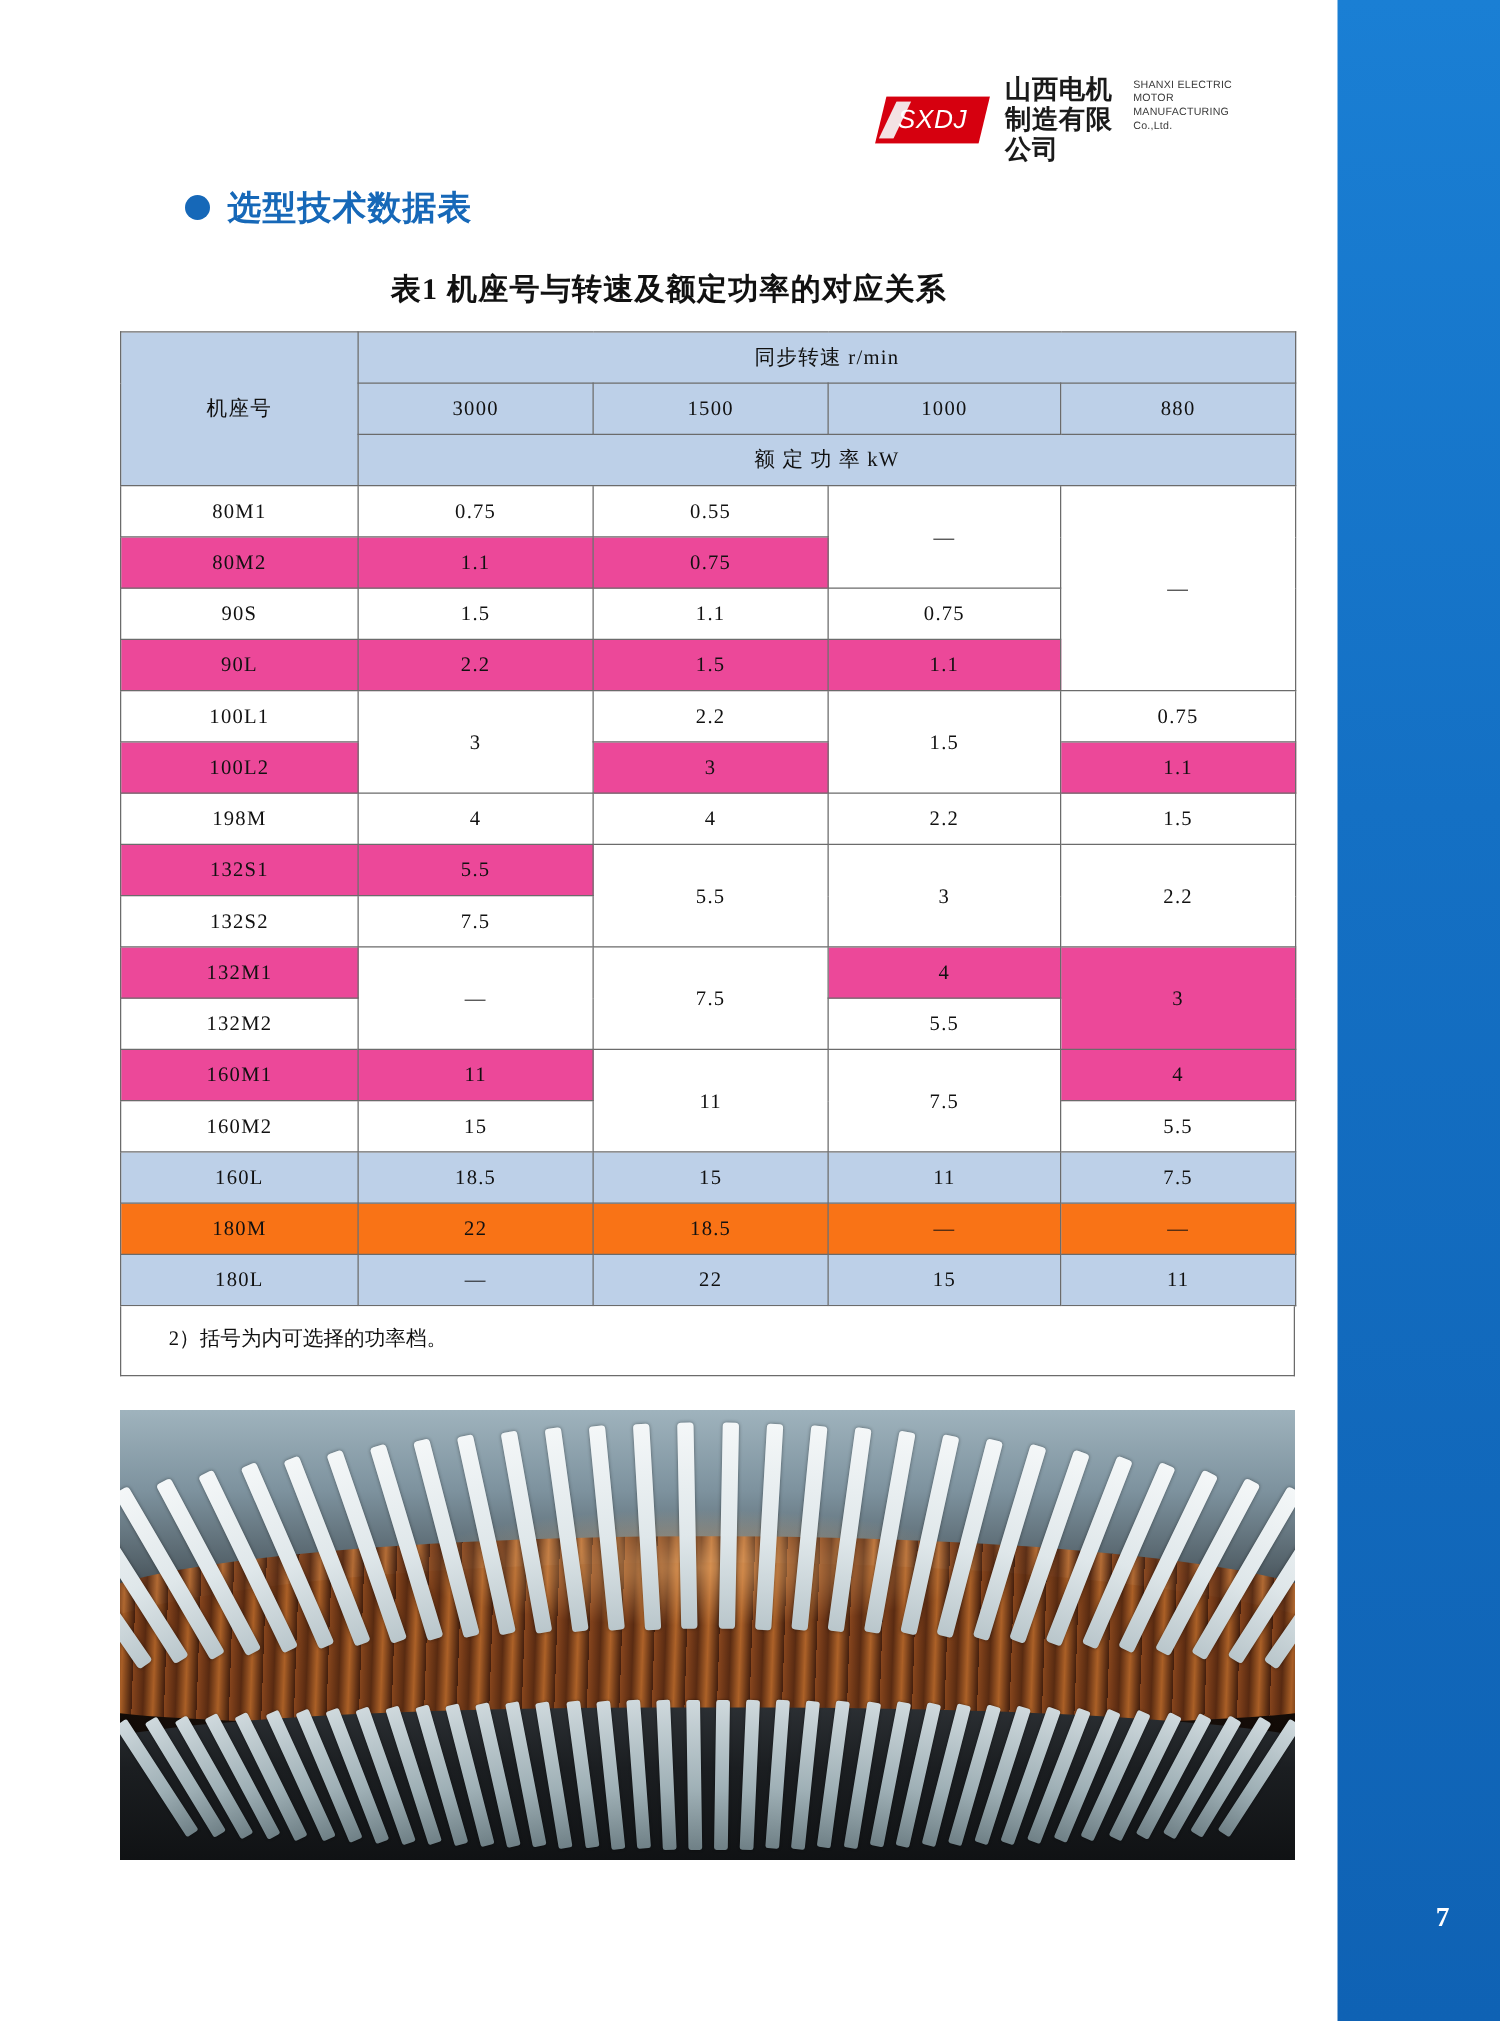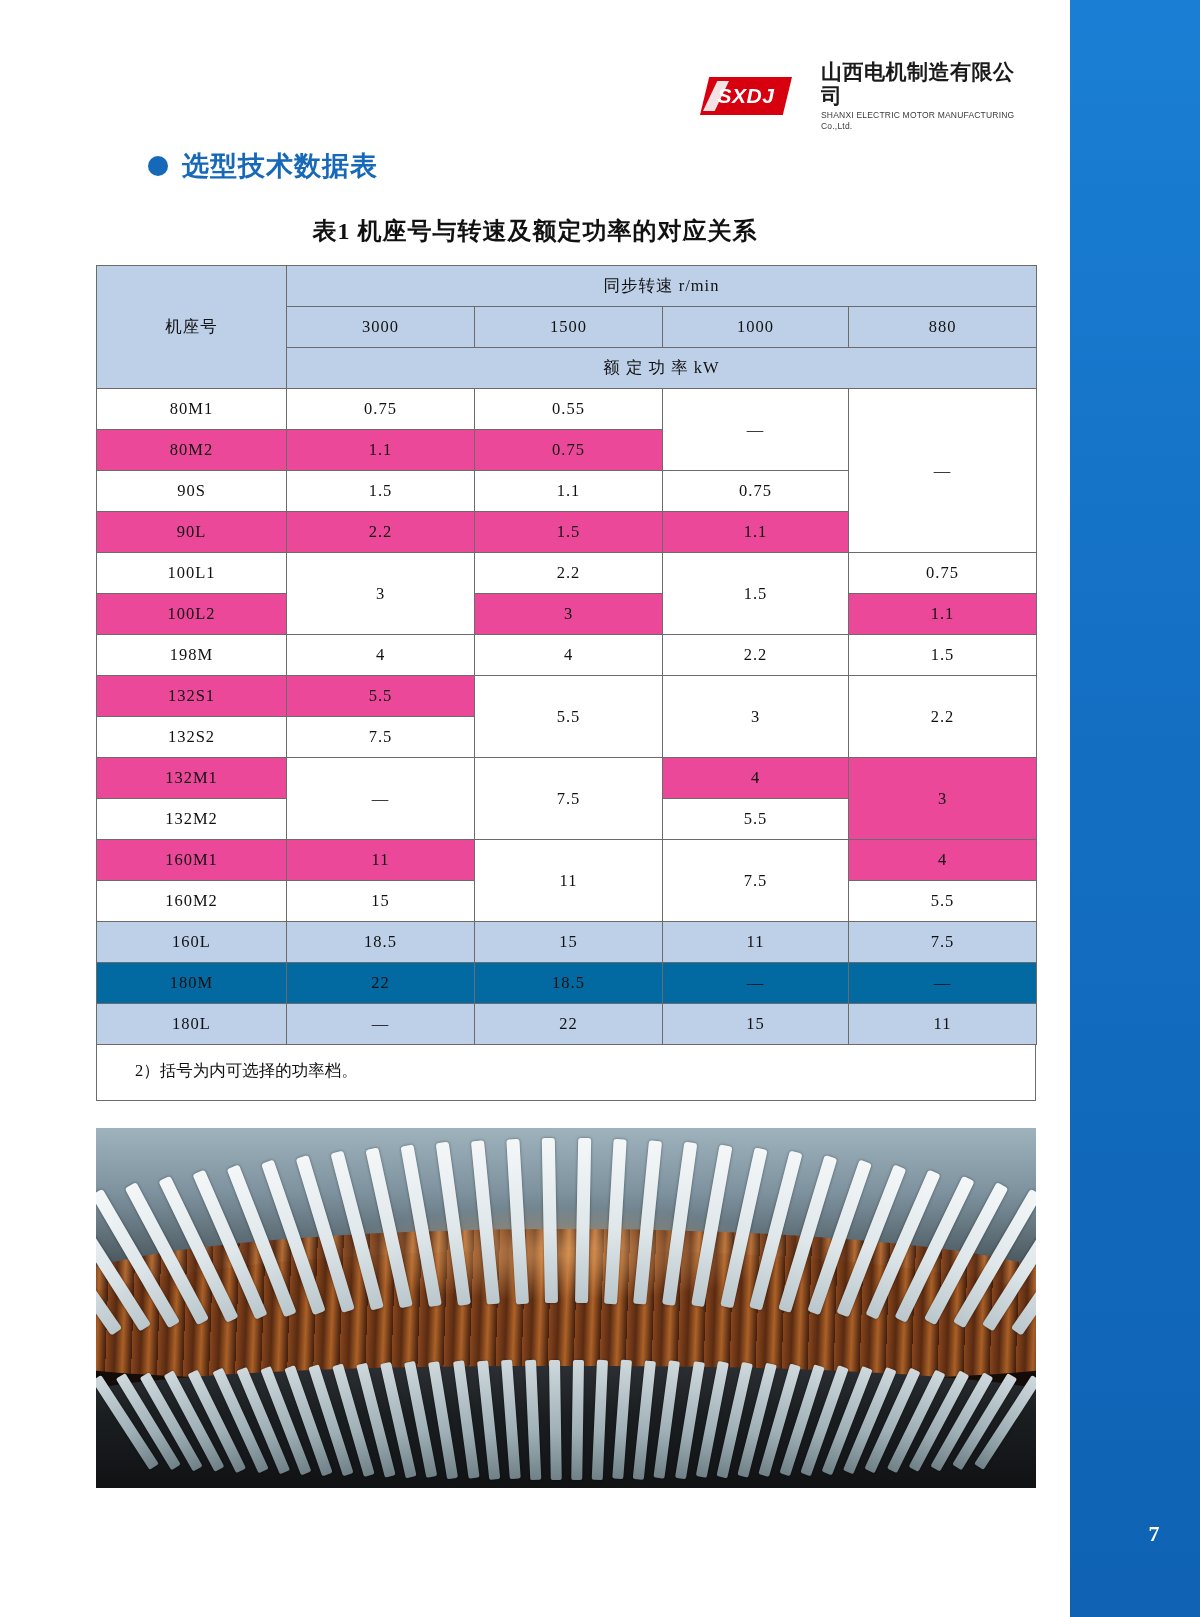--- a/index.html
+++ b/index.html
@@ -77,29 +77,29 @@
     position: absolute;
     left: 0;
     top: 2px;
     width: 92px;
     height: 38px;
     display: flex;
     align-items: center;
     justify-content: center;
     color: #ffffff;
     font-family: "Liberation Sans", sans-serif;
-    font-weight: bold;
+    font-weight: normal;
     font-style: italic;
     font-size: 21px;
     letter-spacing: 0.5px;
   }
   .logo-text {
-    margin-left: 29px;
+    margin-left: 12px;
     display: flex;
-    flex-direction: column;
+    flex-direction: row;
     justify-content: center;
   }
   .logo-cn {
     font-family: "Liberation Sans", sans-serif;
     font-size: 21px;
     font-weight: bold;
     color: #1a1a1a;
     line-height: 1.15;
     letter-spacing: 0.5px;
   }
@@ -176,21 +176,21 @@
     font-size: 17px;
   }
   .hdr-tall {
     background: #bdd0e8;
     font-size: 18px;
   }
   .row-blue td {
     background: #bdd0e8;
   }
   .row-white td {
-    background: #0369a1;
+    background: #f97316;
   }
   td.bluecell { background: #ec4899; }
   td.whitecell { background: #ffffff; }
   .notes {
     border: 1px solid #6b6b6b;
     border-top: none;
     background: #ffffff;
     padding: 12px 16px 14px 16px;
     font-family: "Liberation Serif", serif;
     font-size: 16.5px;

